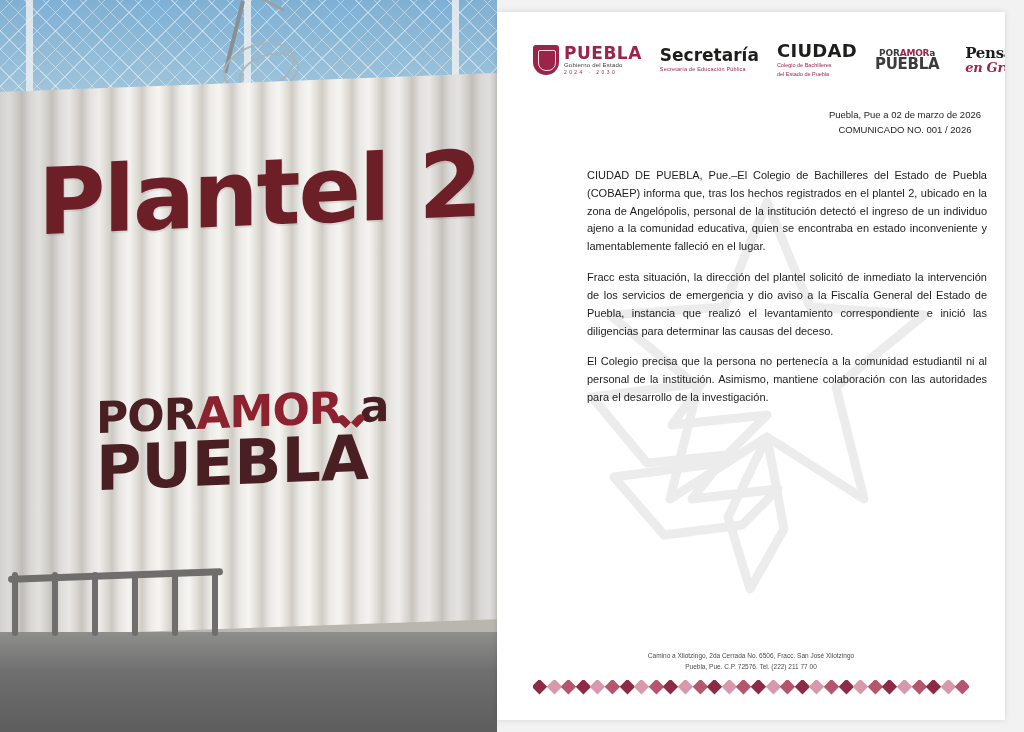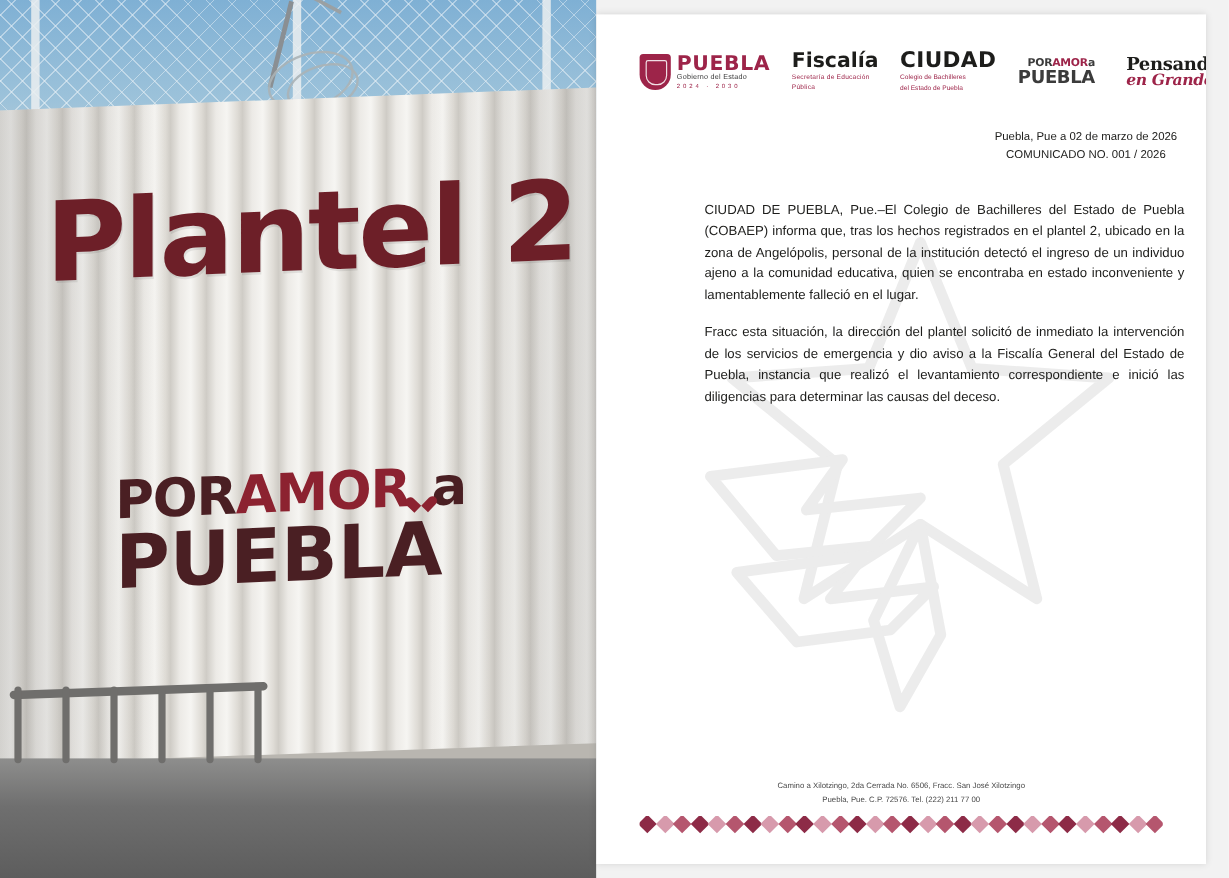--- a/index.html
+++ b/index.html
@@ -288,21 +288,21 @@
   .cobaep .c2 {
     font-size: 5.5px;
     color: #9d2449;
     line-height: 1.35;
     margin-top: 2px;
   }
   .poramor {
     font-family: "DejaVu Sans", sans-serif;
     font-weight: bold;
     line-height: 0.95;
-    text-align: right;
+    text-align: center;
   }
   .poramor .a1 { font-size: 9px; color: #3b3b3b; letter-spacing: -0.2px; }
   .poramor .a1 .am { color: #9d2449; }
   .poramor .a2 { font-size: 15px; color: #3b3b3b; letter-spacing: -0.3px; }
   .pensando {
     font-family: "DejaVu Serif", serif;
     font-weight: bold;
     line-height: 1;
     margin-left: 8px;
   }
@@ -424,21 +424,21 @@
             <div class="p1">PUEBLA</div>
             <div class="p2">Gobierno del Estado</div>
             <div class="p3">2024 · 2030</div>
           </div>
         </div>
 
         <div class="divider-v"></div>
 
         <div class="logo-block edu">
           <div>
-            <div class="e1">Fiscalía</div>
+            <div class="e1">Secretaría</div>
             <div class="e2">Secretaría de Educación Pública</div>
           </div>
         </div>
 
         <div class="divider-v"></div>
 
         <div class="logo-block cobaep">
           <div>
             <div class="c1">CIUDAD</div>
             <div class="c2">Colegio de Bachilleres</div>
@@ -466,20 +466,21 @@
       </div>
 
       <div class="doc-meta">
         <div>Puebla, Pue a 02 de marzo de 2026</div>
         <div class="bold">COMUNICADO NO. 001 / 2026</div>
       </div>
 
       <div class="doc-body">
         <p>CIUDAD DE PUEBLA, Pue.–El Colegio de Bachilleres del Estado de Puebla (COBAEP) informa que, tras los hechos registrados en el plantel 2, ubicado en la zona de Angelópolis, personal de la institución detectó el ingreso de un individuo ajeno a la comunidad educativa, quien se encontraba en estado inconveniente y lamentablemente falleció en el lugar.</p>
         <p>Fracc esta situación, la dirección del plantel solicitó de inmediato la intervención de los servicios de emergencia y dio aviso a la Fiscalía General del Estado de Puebla, instancia que realizó el levantamiento correspondiente e inició las diligencias para determinar las causas del deceso.</p>
+        <p>El Colegio precisa que la persona no pertenecía a la comunidad estudiantil ni al personal de la institución. Asimismo, mantiene colaboración con las autoridades para el desarrollo de la investigación.</p>
       </div>
 
       <div class="doc-footer">
         <div>Camino a Xilotzingo, 2da Cerrada No. 6506, Fracc. San José Xilotzingo</div>
         <div>Puebla, Pue. C.P. 72576. Tel. (222) 211 77 00</div>
       </div>
 
       <div class="greca">
         <div class="row">
           <span class="dia dark"></span>

